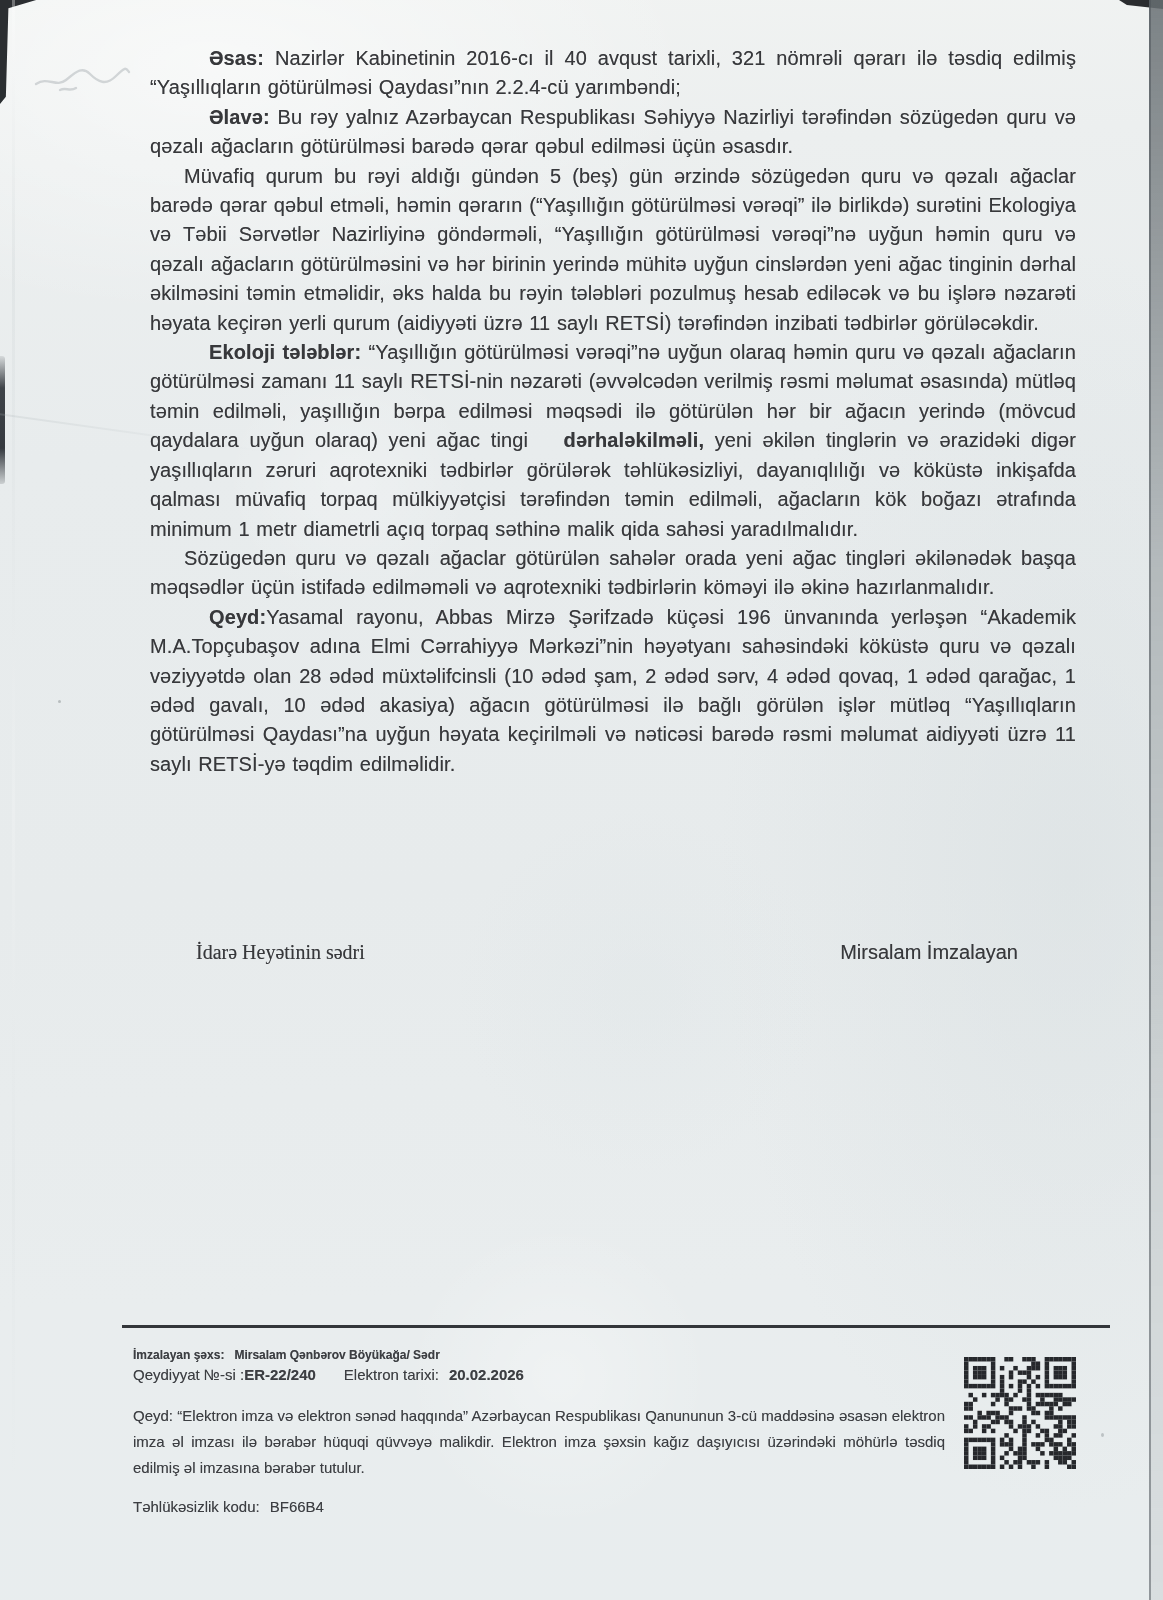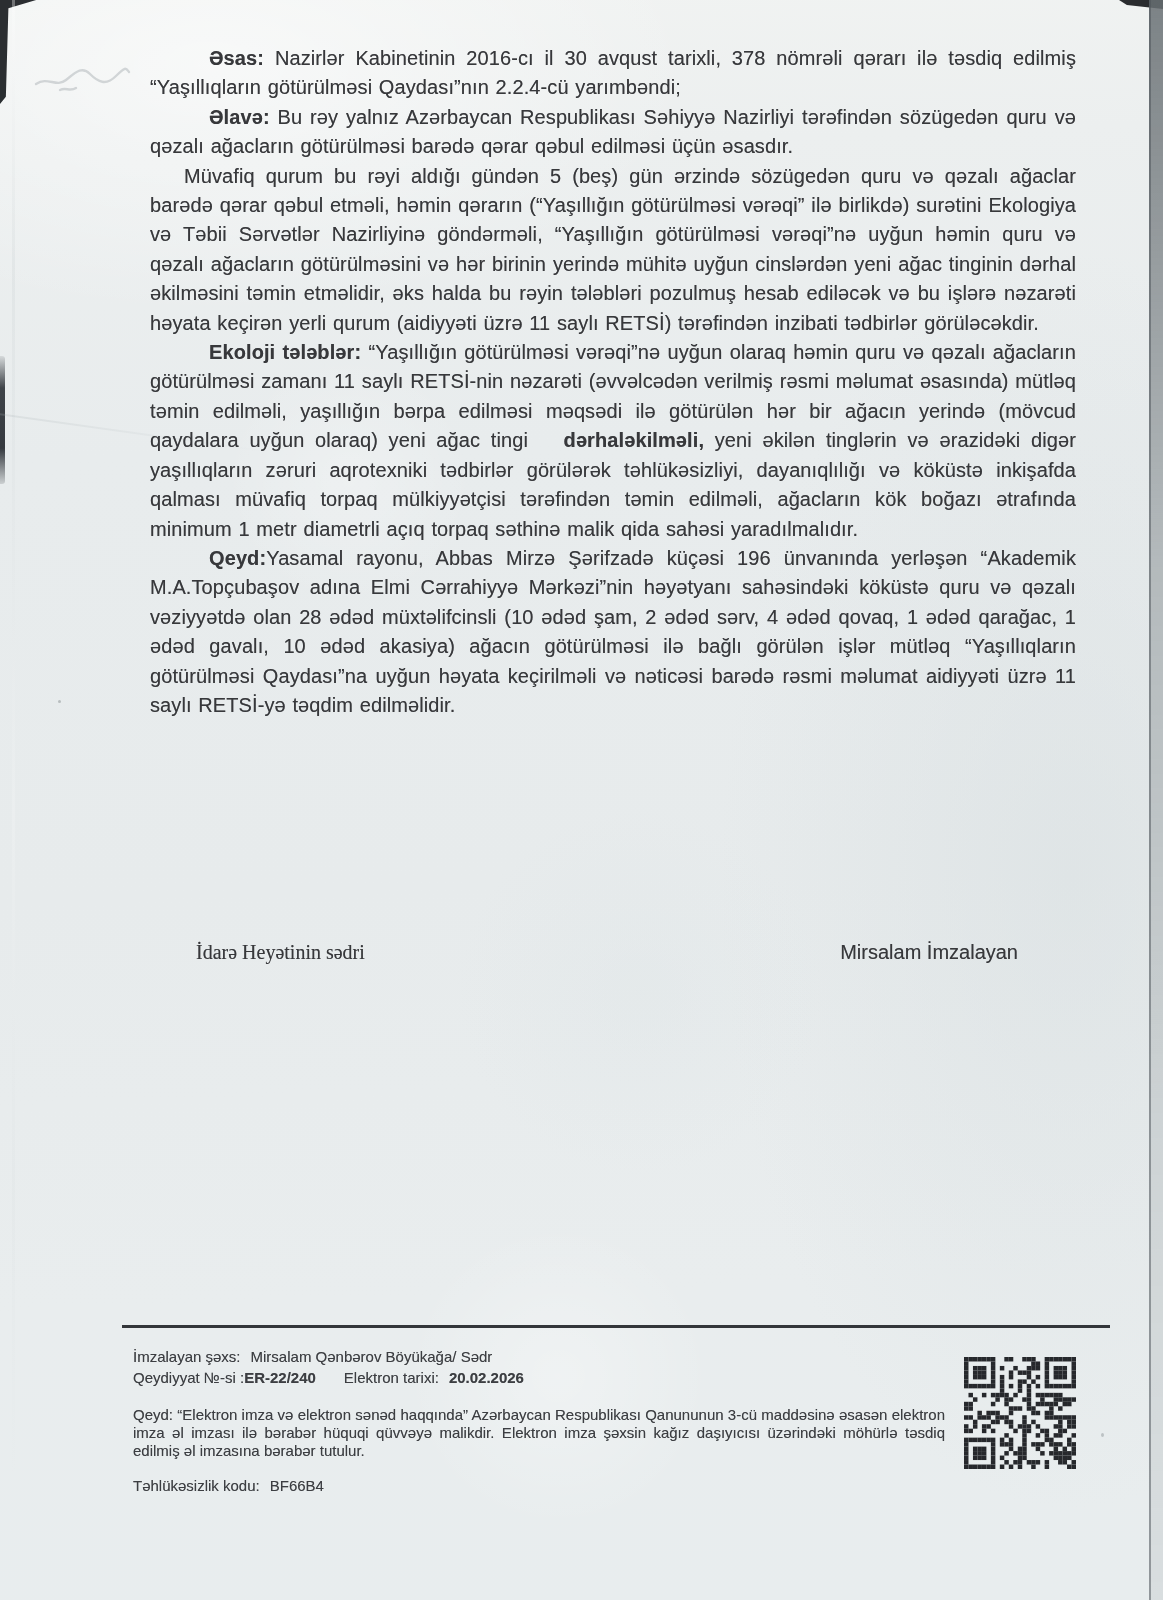--- a/index.html
+++ b/index.html
@@ -43,23 +43,23 @@
     letter-spacing:.1px;word-spacing:1px;text-shadow:0 0 .5px rgba(30,32,35,.45);}
   .bold{font-weight:bold;margin-left:25px;}
   .signature-row{position:absolute;left:150px;top:941px;width:926px;display:flex;
     justify-content:space-between;font-size:20px;color:#37383b;text-shadow:0 0 .5px rgba(30,32,35,.4);}
   .sig-left{margin-left:46px;font-family:Liberation Serif, serif;}
   .sig-right{margin-right:58px;}
   
   .footer-rule{position:absolute;left:122px;top:1325px;width:988px;height:2.5px;background:#33363a;}
   .footer{position:absolute;left:133px;top:1348px;width:812px;font-size:15px;color:#3c3e42;
     text-shadow:0 0 .4px rgba(30,32,35,.4);}
-  .f-row1{font-weight:normal;font-size:15px;margin-bottom:4px;}
+  .f-row1{font-weight:bold;font-size:12px;margin-bottom:4px;}
   .f-row2{margin-bottom:20px;}
-  .f-note{line-height:18px;margin-bottom:17px;text-align:justify;}
+  .f-note{line-height:26px;margin-bottom:17px;text-align:justify;}
   .b{font-weight:bold;}
   .gap{margin-left:28px;}
   .sm-gap{margin-left:10px;}
   #qr{position:absolute;left:964px;top:1357px;width:112px;height:112px;}
   #qr rect{fill:#26282c;}
 </style>
 </head>
 <body>
 
 <div class="page">
@@ -72,24 +72,25 @@
   <div class="crease-d"></div>
   <svg class="scribble" width="102" height="52" viewBox="0 0 102 52">
     <path d="M6 38 C 18 30, 26 42, 36 34 S 52 20, 60 28 S 76 40, 86 30 S 96 22, 99 26 M30 44 c 6 -3 10 2 16 -2" fill="none" stroke="#b4babd" stroke-width="2.4" stroke-linecap="round"></path>
   </svg>
   <div class="speck" style="left:707px;top:150px;width:4px;height:3px;opacity:.5;"></div>
   <div class="speck" style="left:58px;top:700px;width:3px;height:3px;opacity:.45;"></div>
   <div class="speck" style="left:1101px;top:1433px;width:3px;height:4px;opacity:.4;"></div>
   <div class="speck" style="left:893px;top:417px;width:3px;height:3px;opacity:.35;"></div>
 
   <main class="doc-body" id="paragraphs">
-      <p class="para"><span class="bold">Əsas: </span><span>Nazirlər Kabinetinin 2016-cı il 30 avqust tarixli, 378 nömrəli qərarı ilə təsdiq edilmiş “Yaşıllıqların götürülməsi Qaydası”nın 2.2.4-cü yarımbəndi;</span></p>
+      <p class="para"><span class="bold">Əsas: </span><span>Nazirlər Kabinetinin 2016-cı il 40 avqust tarixli, 321 nömrəli qərarı ilə təsdiq edilmiş “Yaşıllıqların götürülməsi Qaydası”nın 2.2.4-cü yarımbəndi;</span></p>
       <p class="para"><span class="bold">Əlavə: </span><span>Bu rəy yalnız Azərbaycan Respublikası Səhiyyə Nazirliyi tərəfindən sözügedən quru və qəzalı ağacların götürülməsi barədə qərar qəbul edilməsi üçün əsasdır.</span></p>
       <p class="para"><span>Müvafiq qurum bu rəyi aldığı gündən 5 (beş) gün ərzində sözügedən quru və qəzalı ağaclar barədə qərar qəbul etməli, həmin qərarın (“Yaşıllığın götürülməsi vərəqi” ilə birlikdə) surətini Ekologiya və Təbii Sərvətlər Nazirliyinə göndərməli, “Yaşıllığın götürülməsi vərəqi”nə uyğun həmin quru və qəzalı ağacların götürülməsini və hər birinin yerində mühitə uyğun cinslərdən yeni ağac tinginin dərhal əkilməsini təmin etməlidir, əks halda bu rəyin tələbləri pozulmuş hesab ediləcək və bu işlərə nəzarəti həyata keçirən yerli qurum (aidiyyəti üzrə 11 saylı RETSİ) tərəfindən inzibati tədbirlər görüləcəkdir.</span></p>
       <p class="para"><span class="bold">Ekoloji tələblər: </span><span>“Yaşıllığın götürülməsi vərəqi”nə uyğun olaraq həmin quru və qəzalı ağacların götürülməsi zamanı 11 saylı RETSİ-nin nəzarəti (əvvəlcədən verilmiş rəsmi məlumat əsasında) mütləq təmin edilməli, yaşıllığın bərpa edilməsi məqsədi ilə götürülən hər bir ağacın yerində (mövcud qaydalara uyğun olaraq) yeni ağac tingi </span><span class="bold">dərhaləkilməli,</span><span> yeni əkilən tinglərin və ərazidəki digər yaşıllıqların zəruri aqrotexniki tədbirlər görülərək təhlükəsizliyi, dayanıqlılığı və köküstə inkişafda qalması müvafiq torpaq mülkiyyətçisi tərəfindən təmin edilməli, ağacların kök boğazı ətrafında minimum 1 metr diametrli açıq torpaq səthinə malik qida sahəsi yaradılmalıdır.</span></p>
+      <p class="para"><span>Sözügedən quru və qəzalı ağaclar götürülən sahələr orada yeni ağac tingləri əkilənədək başqa məqsədlər üçün istifadə edilməməli və aqrotexniki tədbirlərin köməyi ilə əkinə hazırlanmalıdır.</span></p>
       <p class="para"><span class="bold">Qeyd:</span><span>Yasamal rayonu, Abbas Mirzə Şərifzadə küçəsi 196 ünvanında yerləşən “Akademik M.A.Topçubaşov adına Elmi Cərrahiyyə Mərkəzi”nin həyətyanı sahəsindəki köküstə quru və qəzalı vəziyyətdə olan 28 ədəd müxtəlifcinsli (10 ədəd şam, 2 ədəd sərv, 4 ədəd qovaq, 1 ədəd qarağac, 1 ədəd gavalı, 10 ədəd akasiya) ağacın götürülməsi ilə bağlı görülən işlər mütləq “Yaşıllıqların götürülməsi Qaydası”na uyğun həyata keçirilməli və nəticəsi barədə rəsmi məlumat aidiyyəti üzrə 11 saylı RETSİ-yə təqdim edilməlidir.</span></p>
     </main>
 
   <div class="signature-row">
     <span class="sig-left">İdarə Heyətinin sədri</span>
     <span class="sig-right">Mirsalam İmzalayan</span>
   </div>
 
   <div class="footer-rule"></div>
   <div class="footer">

